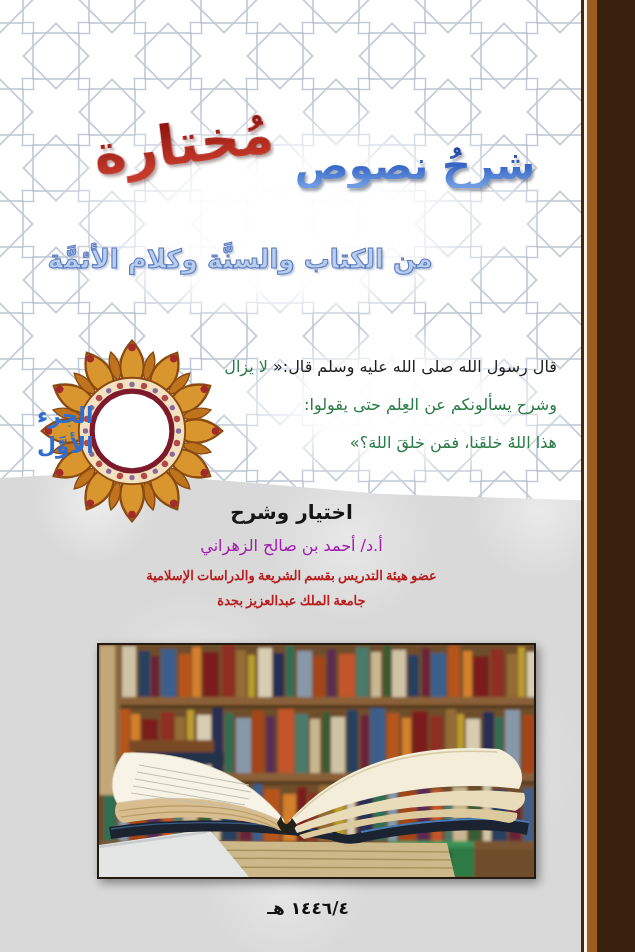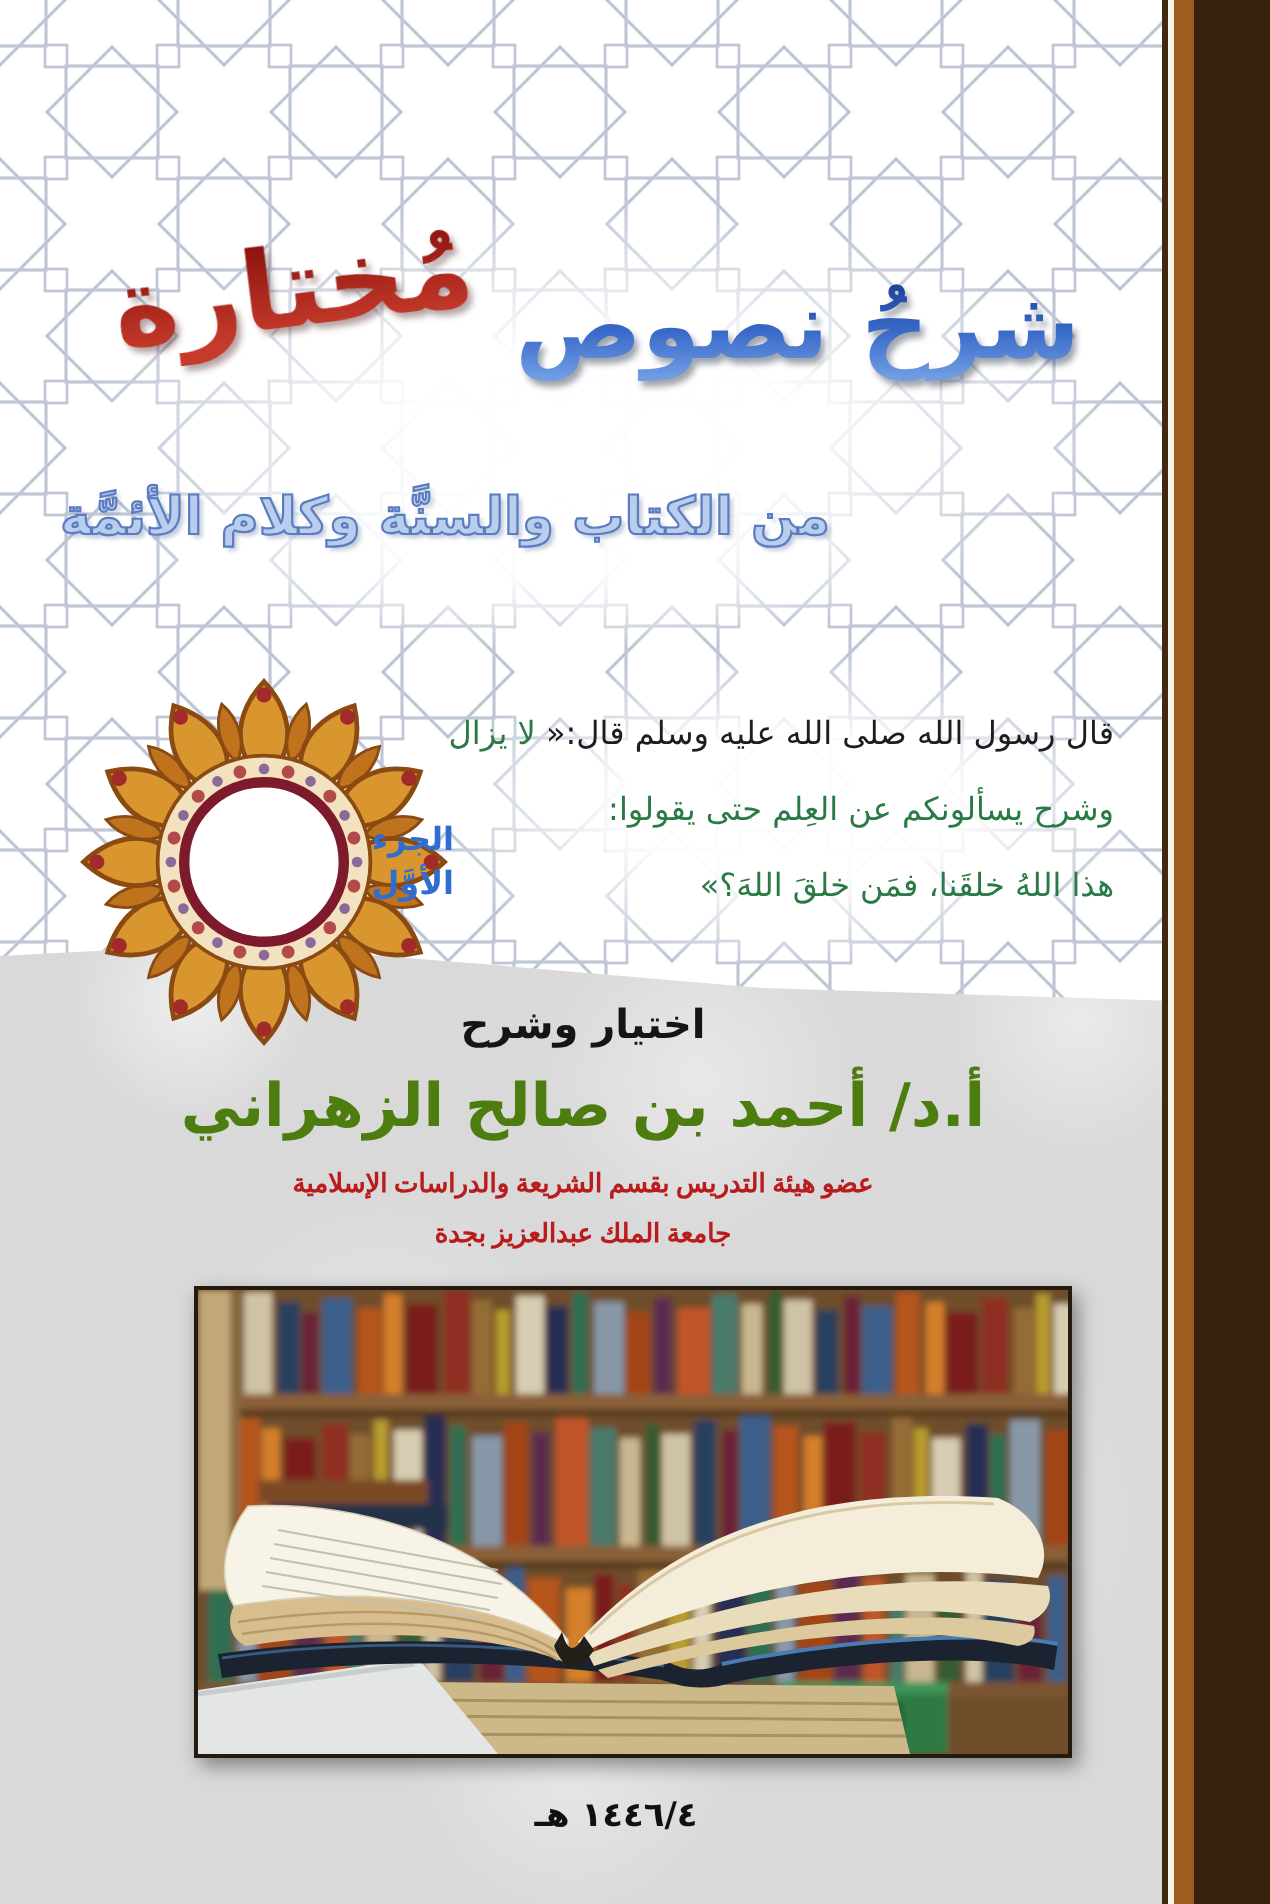--- a/index.html
+++ b/index.html
@@ -31,52 +31,52 @@
   
   .side-border{position:absolute;right:0;top:0;height:100%;width:54px;display:flex;}
   .sb-line{width:3px;background:#40290f;}
   .sb-white{width:3px;background:#f8f4e9;}
   .sb-orange{width:10px;background:#9c5e20;}
   .sb-dark{flex:1;background:#38220e;}
   
   .title-block{position:absolute;left:88px;top:128px;width:452px;text-align:center;
     direction:rtl;white-space:nowrap;}
   .t-blue{
-    display:inline-block;font-size:47px;font-weight:bold;
+    display:inline-block;font-size:40px;font-weight:bold;
     background:linear-gradient(180deg,#1c3f96 8%,#3a6bca 55%,#6f9ce2 95%);
     -webkit-background-clip:text;background-clip:text;color:transparent;
     filter:drop-shadow(2px 3px 1.5px rgba(40,50,70,.45));
   }
   .t-red{
     display:inline-block;font-size:55px;font-weight:bold;margin-right:16px;
     transform:translateY(-16px) rotate(-7deg);
     background:linear-gradient(180deg,#8e130f 15%,#c53a2a 85%);
     -webkit-background-clip:text;background-clip:text;color:transparent;
     filter:drop-shadow(2px 3px 1.5px rgba(70,30,30,.4));
   }
   .subtitle{
-    position:absolute;left:30px;top:244px;width:420px;text-align:left;direction:rtl;
+    position:absolute;left:30px;top:244px;width:420px;text-align:center;direction:rtl;
     font-size:26px;font-weight:bold;color:#b9cdec;
     -webkit-text-stroke:1.1px #5b7cc0;
     text-shadow:2px 2px 2px rgba(120,140,180,.45);
   }
   
   .badge{position:absolute;left:37px;top:336px;width:190px;height:190px;}
   .badge svg{position:absolute;left:0;top:0;}
-  .badge-text{position:absolute;inset:0;display:flex;flex-direction:column;align-items:flex-start;
+  .badge-text{position:absolute;inset:0;display:flex;flex-direction:column;align-items:flex-end;
     justify-content:center;gap:1px;direction:rtl;text-align:center;
-    color:#2f6ed0;font-weight:bold;font-size:16px;line-height:1.3;}
+    color:#2f6ed0;font-weight:bold;font-size:22px;line-height:1.3;}
   
   .hadith{position:absolute;right:78px;top:348px;width:336px;direction:rtl;text-align:right;
     font-size:16px;line-height:38px;color:#1d1d1d;}
   .h-green{color:#2a7a45;}
   
   .byline{position:absolute;left:0;top:500px;width:583px;text-align:center;direction:rtl;}
   .role{font-size:20px;font-weight:bold;color:#151515;margin-bottom:12px;}
-  .author{font-size:30px;font-weight:bold;color:#4d7c0f;margin-bottom:13px;}
+  .author{font-size:16px;font-weight:normal;color:#a21caf;margin-bottom:13px;}
   .affil{font-size:13px;font-weight:bold;color:#b91c1c;margin-bottom:9px;font-family:Liberation Serif, serif;}
   
   .photo{position:absolute;left:97px;top:643px;width:435px;height:232px;
     border:2px solid #241a10;box-shadow:3px 4px 9px rgba(0,0,0,.40);background:#6e4d2c;}
   .photo svg{display:block;}
   
   .date{position:absolute;left:0;top:898px;width:616px;text-align:center;direction:rtl;
     font-size:17px;font-weight:bold;color:#101010;}
 </style>
 </head>

